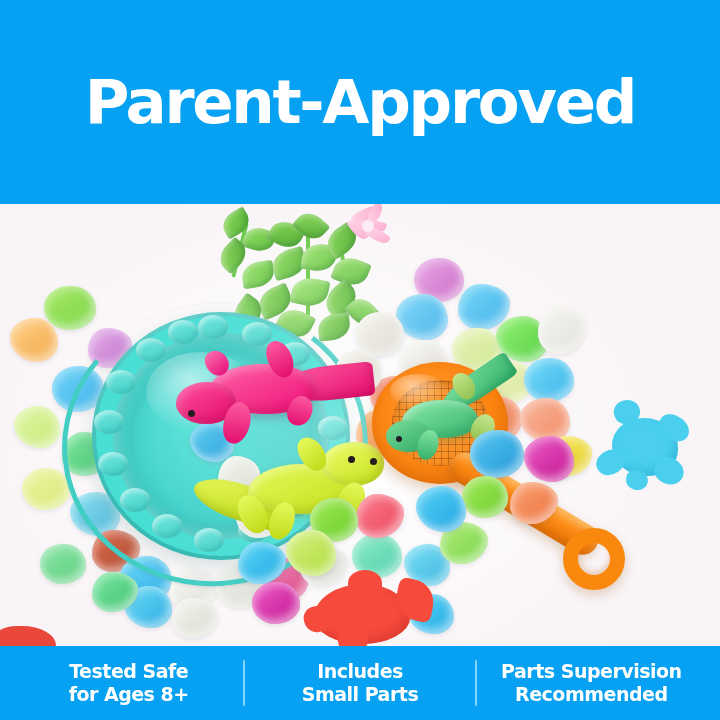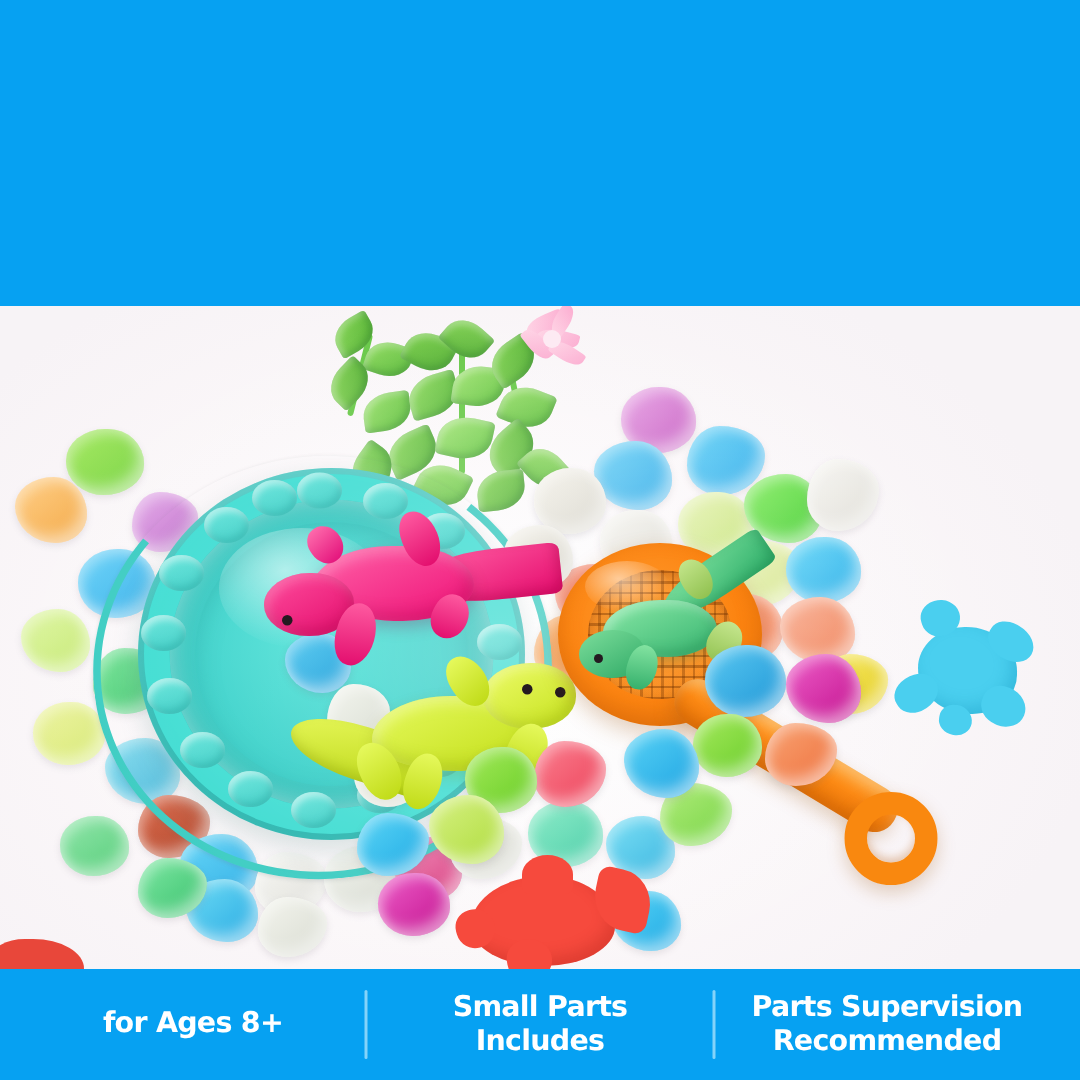--- a/index.html
+++ b/index.html
@@ -345,33 +345,35 @@
       <div class="sp-part" style="left:4px;  top:36px; width:26px; height:26px; background:#F64A3D; transform:rotate(-16deg);"></div>
     </div>
 
     <div class="sponge" style="left:-6px; top:426px; width:70px; height:40px; z-index:12;">
       <div class="sp-part" style="left:0px; top:0px; width:62px; height:36px; background:#E8473A; border-radius:40% 60% 50% 50%;"></div>
     </div>
 
   </div>
 
   <div class="top-banner">
+    <div class="headline l2">Parent-Approved</div>
   </div>
 
   <div class="bottom-banner">
 
     <div class="foot-cell">
+      <span class="ln">Tested Safe</span>
       <span class="ln">for Ages 8+</span>
     </div>
 
     <div class="foot-div"></div>
 
     <div class="foot-cell">
+      <span class="ln">Includes</span>
       <span class="ln">Small Parts</span>
-      <span class="ln">Includes</span>
     </div>
 
     <div class="foot-div"></div>
 
     <div class="foot-cell">
       <span class="ln">Parts Supervision</span>
       <span class="ln">Recommended</span>
     </div>
 
   </div>

